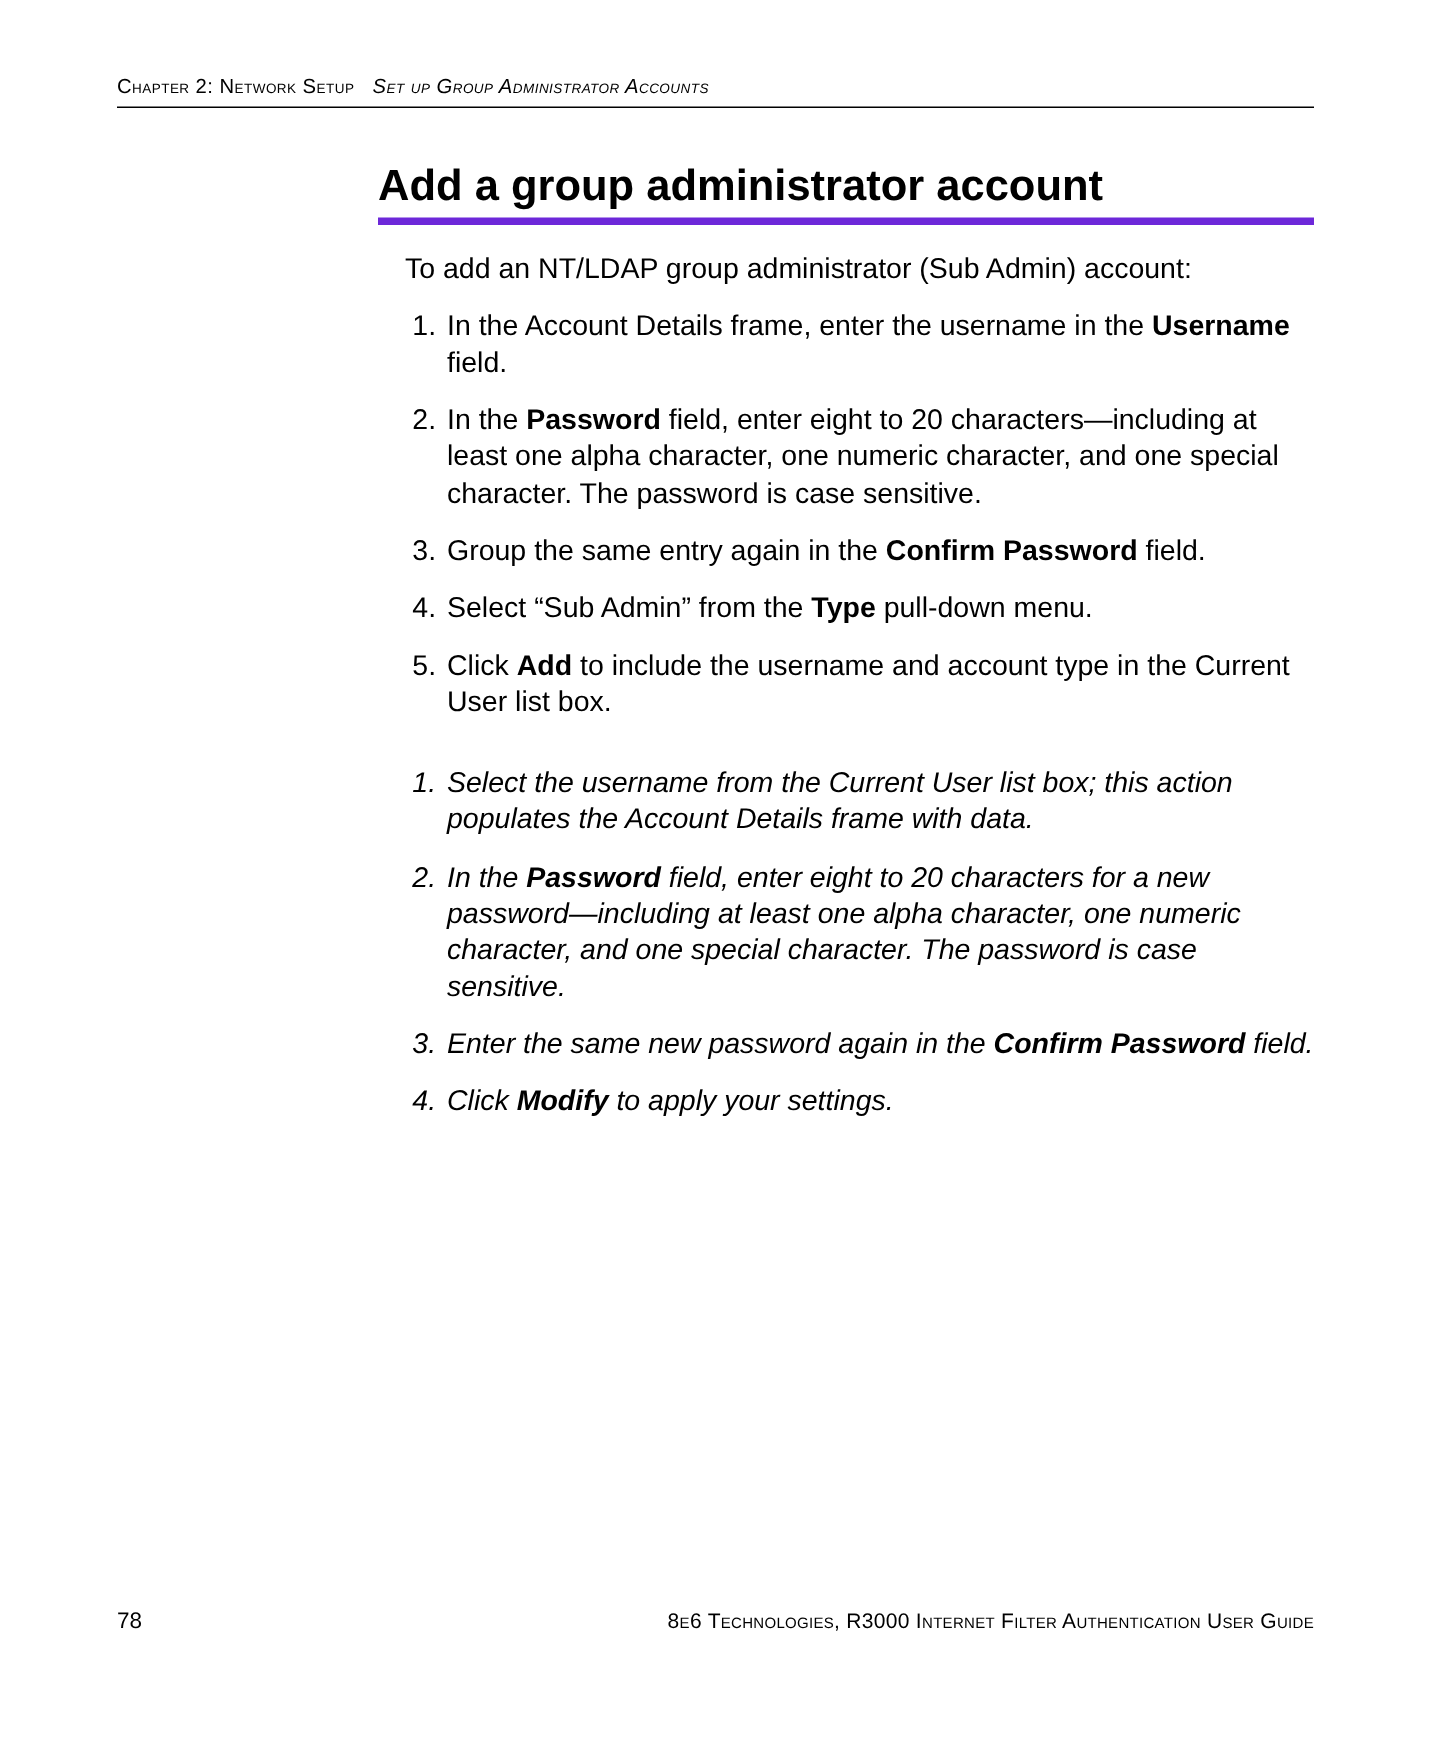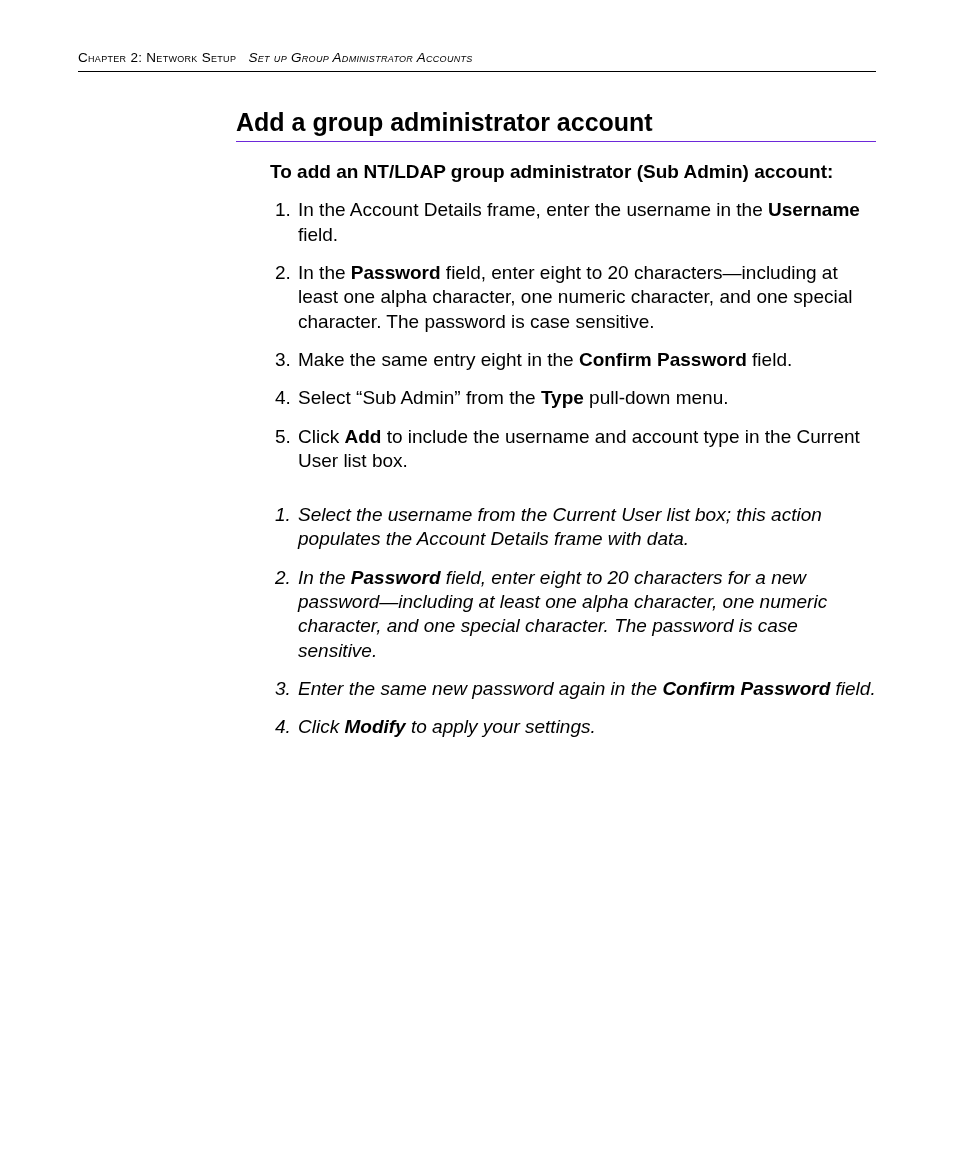--- a/index.html
+++ b/index.html
@@ -28,31 +28,30 @@
     font-variant: small-caps;
   }
   .running-head .ital {
     font-style: italic;
   }
   .content {
     margin-left: 158px;
     margin-right: 0;
   }
   h2.section {
-    font-size: 25px;
+    font-size: 29px;
     font-weight: bold;
-    margin: 0 0 8px 0;
+    margin: 0 0 8px 16px;
     padding-bottom: 4px;
-    border-bottom: 1px solid #6d28d9;
+    border-bottom: 5px solid #6d28d9;
   }
   .intro {
     font-size: 19px;
     line-height: 1.28;
     margin: 18px 0 14px 34px;
-    font-weight: bold;
   }
   ol.steps {
     font-size: 19px;
     line-height: 1.28;
     margin: 0 0 30px 34px;
     padding-left: 26px;
   }
   ol.steps li {
     margin-bottom: 14px;
     padding-left: 2px;
@@ -87,29 +86,33 @@
 
   <div class="content">
 
     <h2 class="section">Add a group administrator account</h2>
 
     <p class="intro">To add an NT/LDAP group administrator (Sub Admin) account:</p>
 
     <ol class="steps">
       <li><span>In the Account Details frame, enter the username in the </span><span class="b">Username</span><span> field.</span></li>
       <li><span>In the </span><span class="b">Password</span><span> field, enter eight to 20 characters—including at least one alpha character, one numeric character, and one special character. The password is case sensitive.</span></li>
-      <li><span>Make the same entry eight in the </span><span class="b">Confirm Password</span><span> field.</span></li>
+      <li><span>Group the same entry again in the </span><span class="b">Confirm Password</span><span> field.</span></li>
       <li><span>Select “Sub Admin” from the </span><span class="b">Type</span><span> pull-down menu.</span></li>
       <li><span>Click </span><span class="b">Add</span><span> to include the username and account type in the Current User list box.</span></li>
     </ol>
 
 
     <ol class="steps" style="margin-top:18px;font-style:italic;">
       <li><span>Select the username from the Current User list box; this action populates the Account Details frame with data.</span></li>
       <li><span>In the </span><span class="b">Password</span><span> field, enter eight to 20 characters for a new password—including at least one alpha character, one numeric character, and one special character. The password is case sensitive.</span></li>
       <li><span>Enter the same new password again in the </span><span class="b">Confirm Password</span><span> field.</span></li>
       <li><span>Click </span><span class="b">Modify</span><span> to apply your settings.</span></li>
     </ol>
 
   </div>
 
+  <div class="footer">
+    <span class="pagenum">78</span>
+    <span class="doc">8e6 Technologies, R3000 Internet Filter Authentication User Guide</span>
+  </div>
 
 </div>
 
 </body></html>

